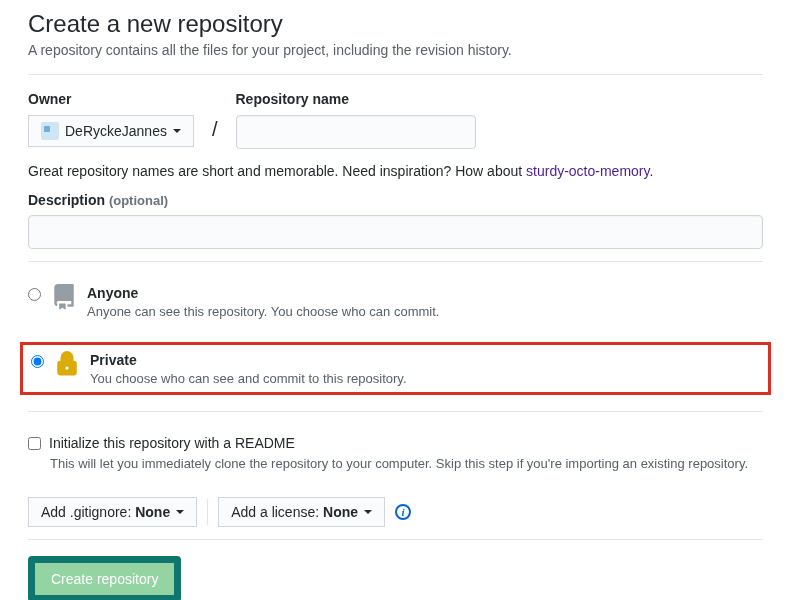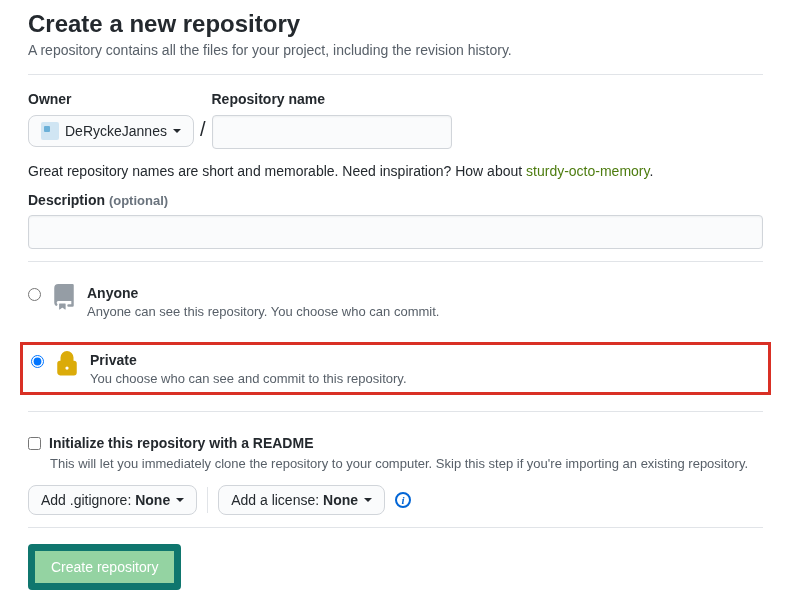--- a/index.html
+++ b/index.html
@@ -3,62 +3,62 @@
   <meta charset="utf-8">
   <style>
     * { box-sizing: border-box; margin: 0; padding: 0; }
     body {
       font-family: -apple-system, BlinkMacSystemFont, "Segoe UI", Helvetica, Arial, sans-serif;
       color: #24292e;
       background: #fff;
       padding: 10px 28px;
       width: 791px;
     }
-    h1 { font-size: 24px; font-weight: 700; margin-bottom: 4px; }
+    h1 { font-size: 24px; font-weight: 400; margin-bottom: 4px; }
     .subtitle { color: #586069; font-size: 14px; margin-bottom: 16px; }
     hr { border: none; border-top: 1px solid #e1e4e8; margin: 0; }
     .section { padding: 16px 0 12px; }
-    .field-row { display: flex; align-items: flex-start; gap: 6px; }
+    .field-row { display: flex; align-items: flex-start; gap: 18px; }
     .field-col { display: flex; flex-direction: column; }
     .label { font-weight: 600; font-size: 14px; margin-bottom: 8px; }
     .slash { font-size: 20px; color: #24292e; align-self: flex-end; padding-bottom: 8px; }
     .btn {
       display: inline-flex; align-items: center; gap: 6px;
-      background: #fafbfc; border: 1px solid #d1d5da; border-radius: 8px;
+      background: #fafbfc; border: 1px solid #d1d5da; border-radius: 0;
       padding: 6px 12px; font-size: 14px; color: #24292e; cursor: pointer;
       white-space: nowrap;
     }
     .btn-primary {
       background: #94d3a2; color: #fff; border: 7px solid #0f766e;
       padding: 8px 16px; font-size: 14px; border-radius: 4px; cursor: pointer;
     }
     .caret { width: 0; height: 0; border-left: 4px solid transparent; border-right: 4px solid transparent; border-top: 4px solid #24292e; }
     .avatar { width: 18px; height: 18px; background: #d0e5f3; border-radius: 2px; display:inline-block; position:relative; }
     .avatar::after { content:""; position:absolute; left:3px; top:4px; width:6px; height:6px; background:#6bb0d8; border-radius:1px; }
     input[type=text] {
       border: 1px solid #d1d5da; border-radius: 4px; padding: 6px 10px;
       font-size: 14px; background: #fafbfc; box-shadow: inset 0 1px 2px rgba(27,31,35,0.05);
     }
     .repo-name-input { width: 240px; height: 34px; }
     .desc-input { width: 100%; height: 34px; margin-top: 6px; }
     .tip { font-size: 14px; color: #24292e; margin-top: 14px; }
-    .tip .link { color: #4d7c0f; }
+    .tip .link { color: #4c1d95; }
     .optional { color: #6a737d; font-weight: 700; font-size: 13px; }
     .radio-row { display: flex; align-items: flex-start; gap: 10px; padding: 6px 0; }
     .radio-row input[type=radio] { margin-top: 4px; }
     .radio-icon { width: 26px; height: 26px; flex-shrink: 0; }
     .radio-text strong { font-size: 14px; font-weight: 600; }
     .radio-text .desc { color: #586069; font-size: 13px; margin-top: 2px; }
     .highlight-box { border: 3px solid #d93025; padding: 6px 8px; margin: 17px -8px 4px -8px; display:flex; align-items:flex-start; gap:10px; }
     .highlight-box input[type=radio] { margin-top: 4px; }
     .check-row { display: flex; align-items: flex-start; gap: 8px; padding: 6px 0 2px; }
     .check-row input[type=checkbox] { margin-top: 3px; }
-    .check-text strong { font-size: 14px; font-weight: 700; }
+    .check-text strong { font-size: 14px; font-weight: 400; }
     .check-desc { color: #586069; font-size: 13px; margin-top: 2px; padding-left: 22px; }
-    .button-row { display: flex; align-items: center; gap: 10px; margin-top: 14px; }
+    .button-row { display: flex; align-items: center; gap: 10px; margin-top: 26px; }
     .vdivider { width: 1px; height: 26px; background: #e1e4e8; }
     .info-icon { width:16px; height:16px; border:2px solid #0366d6; border-radius:50%; display:flex; align-items:center; justify-content:center; color:#0366d6; font-size:11px; font-weight:700; font-style: italic; font-family: Georgia, serif; }
     svg { display:block; }
   </style>
 </head>
 <body>
 
 <h1>Create a new repository</h1>
 <p class="subtitle">A repository contains all the files for your project, including the revision history.</p>
 <hr>

